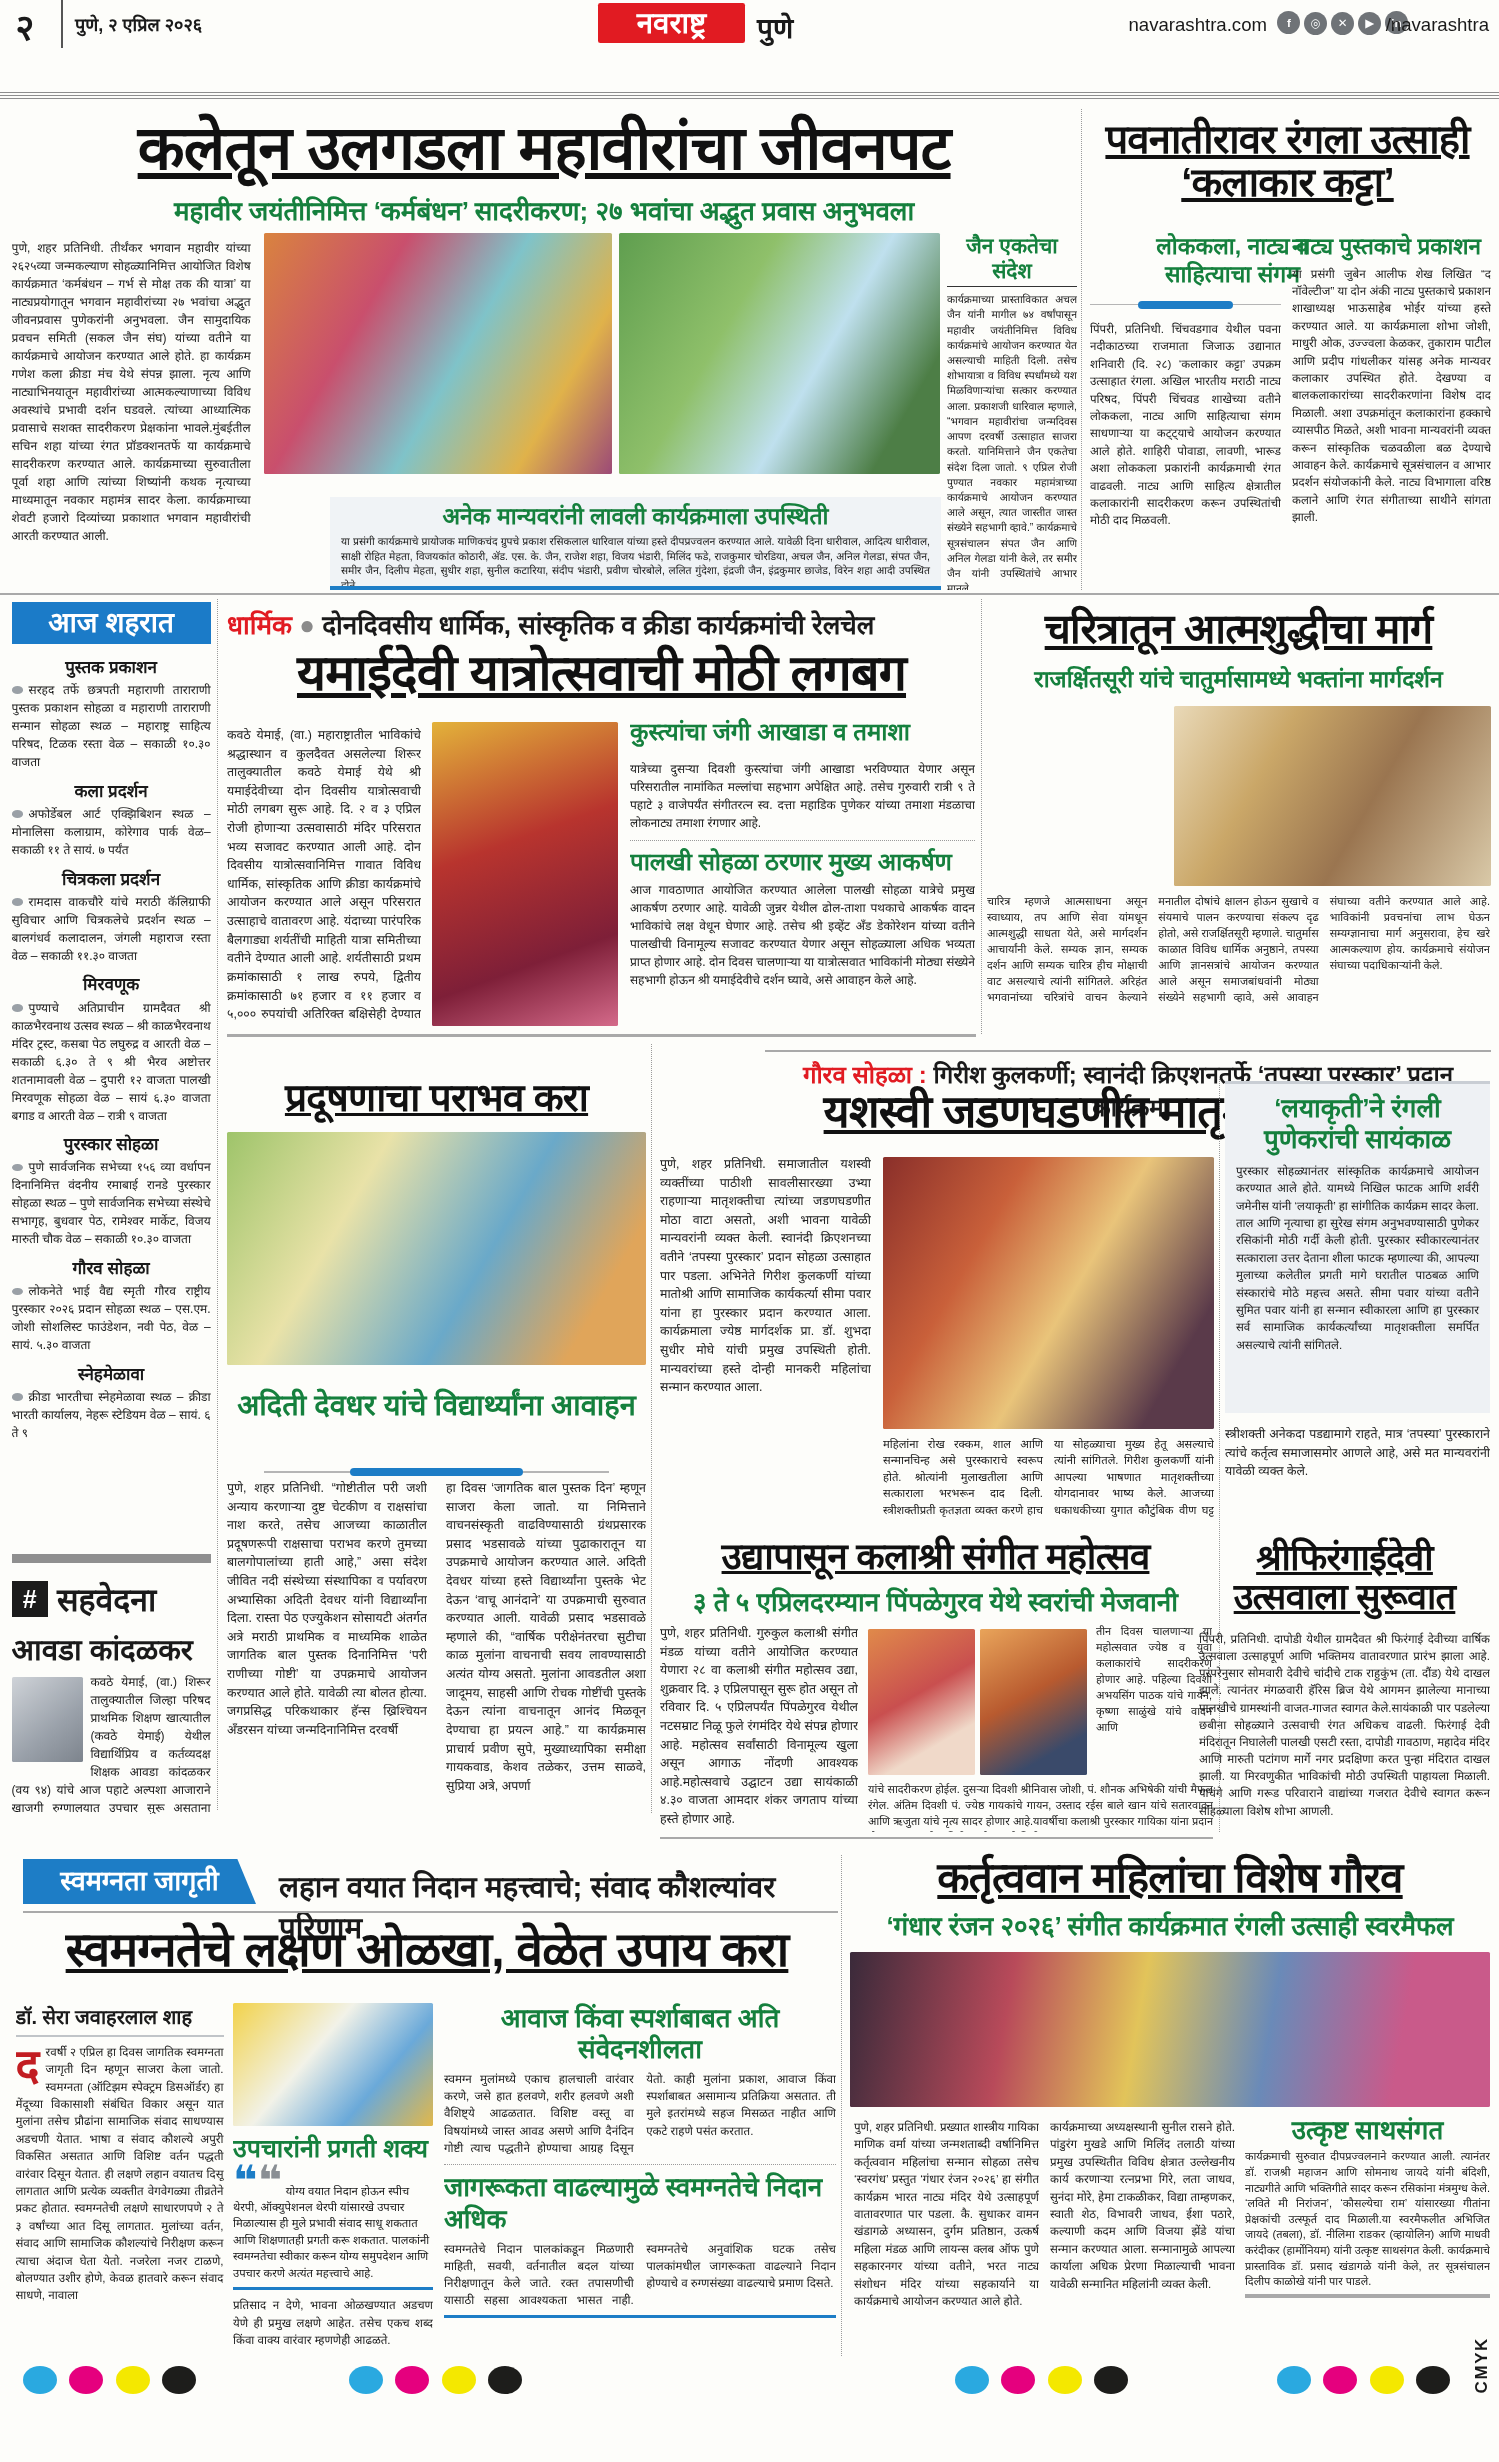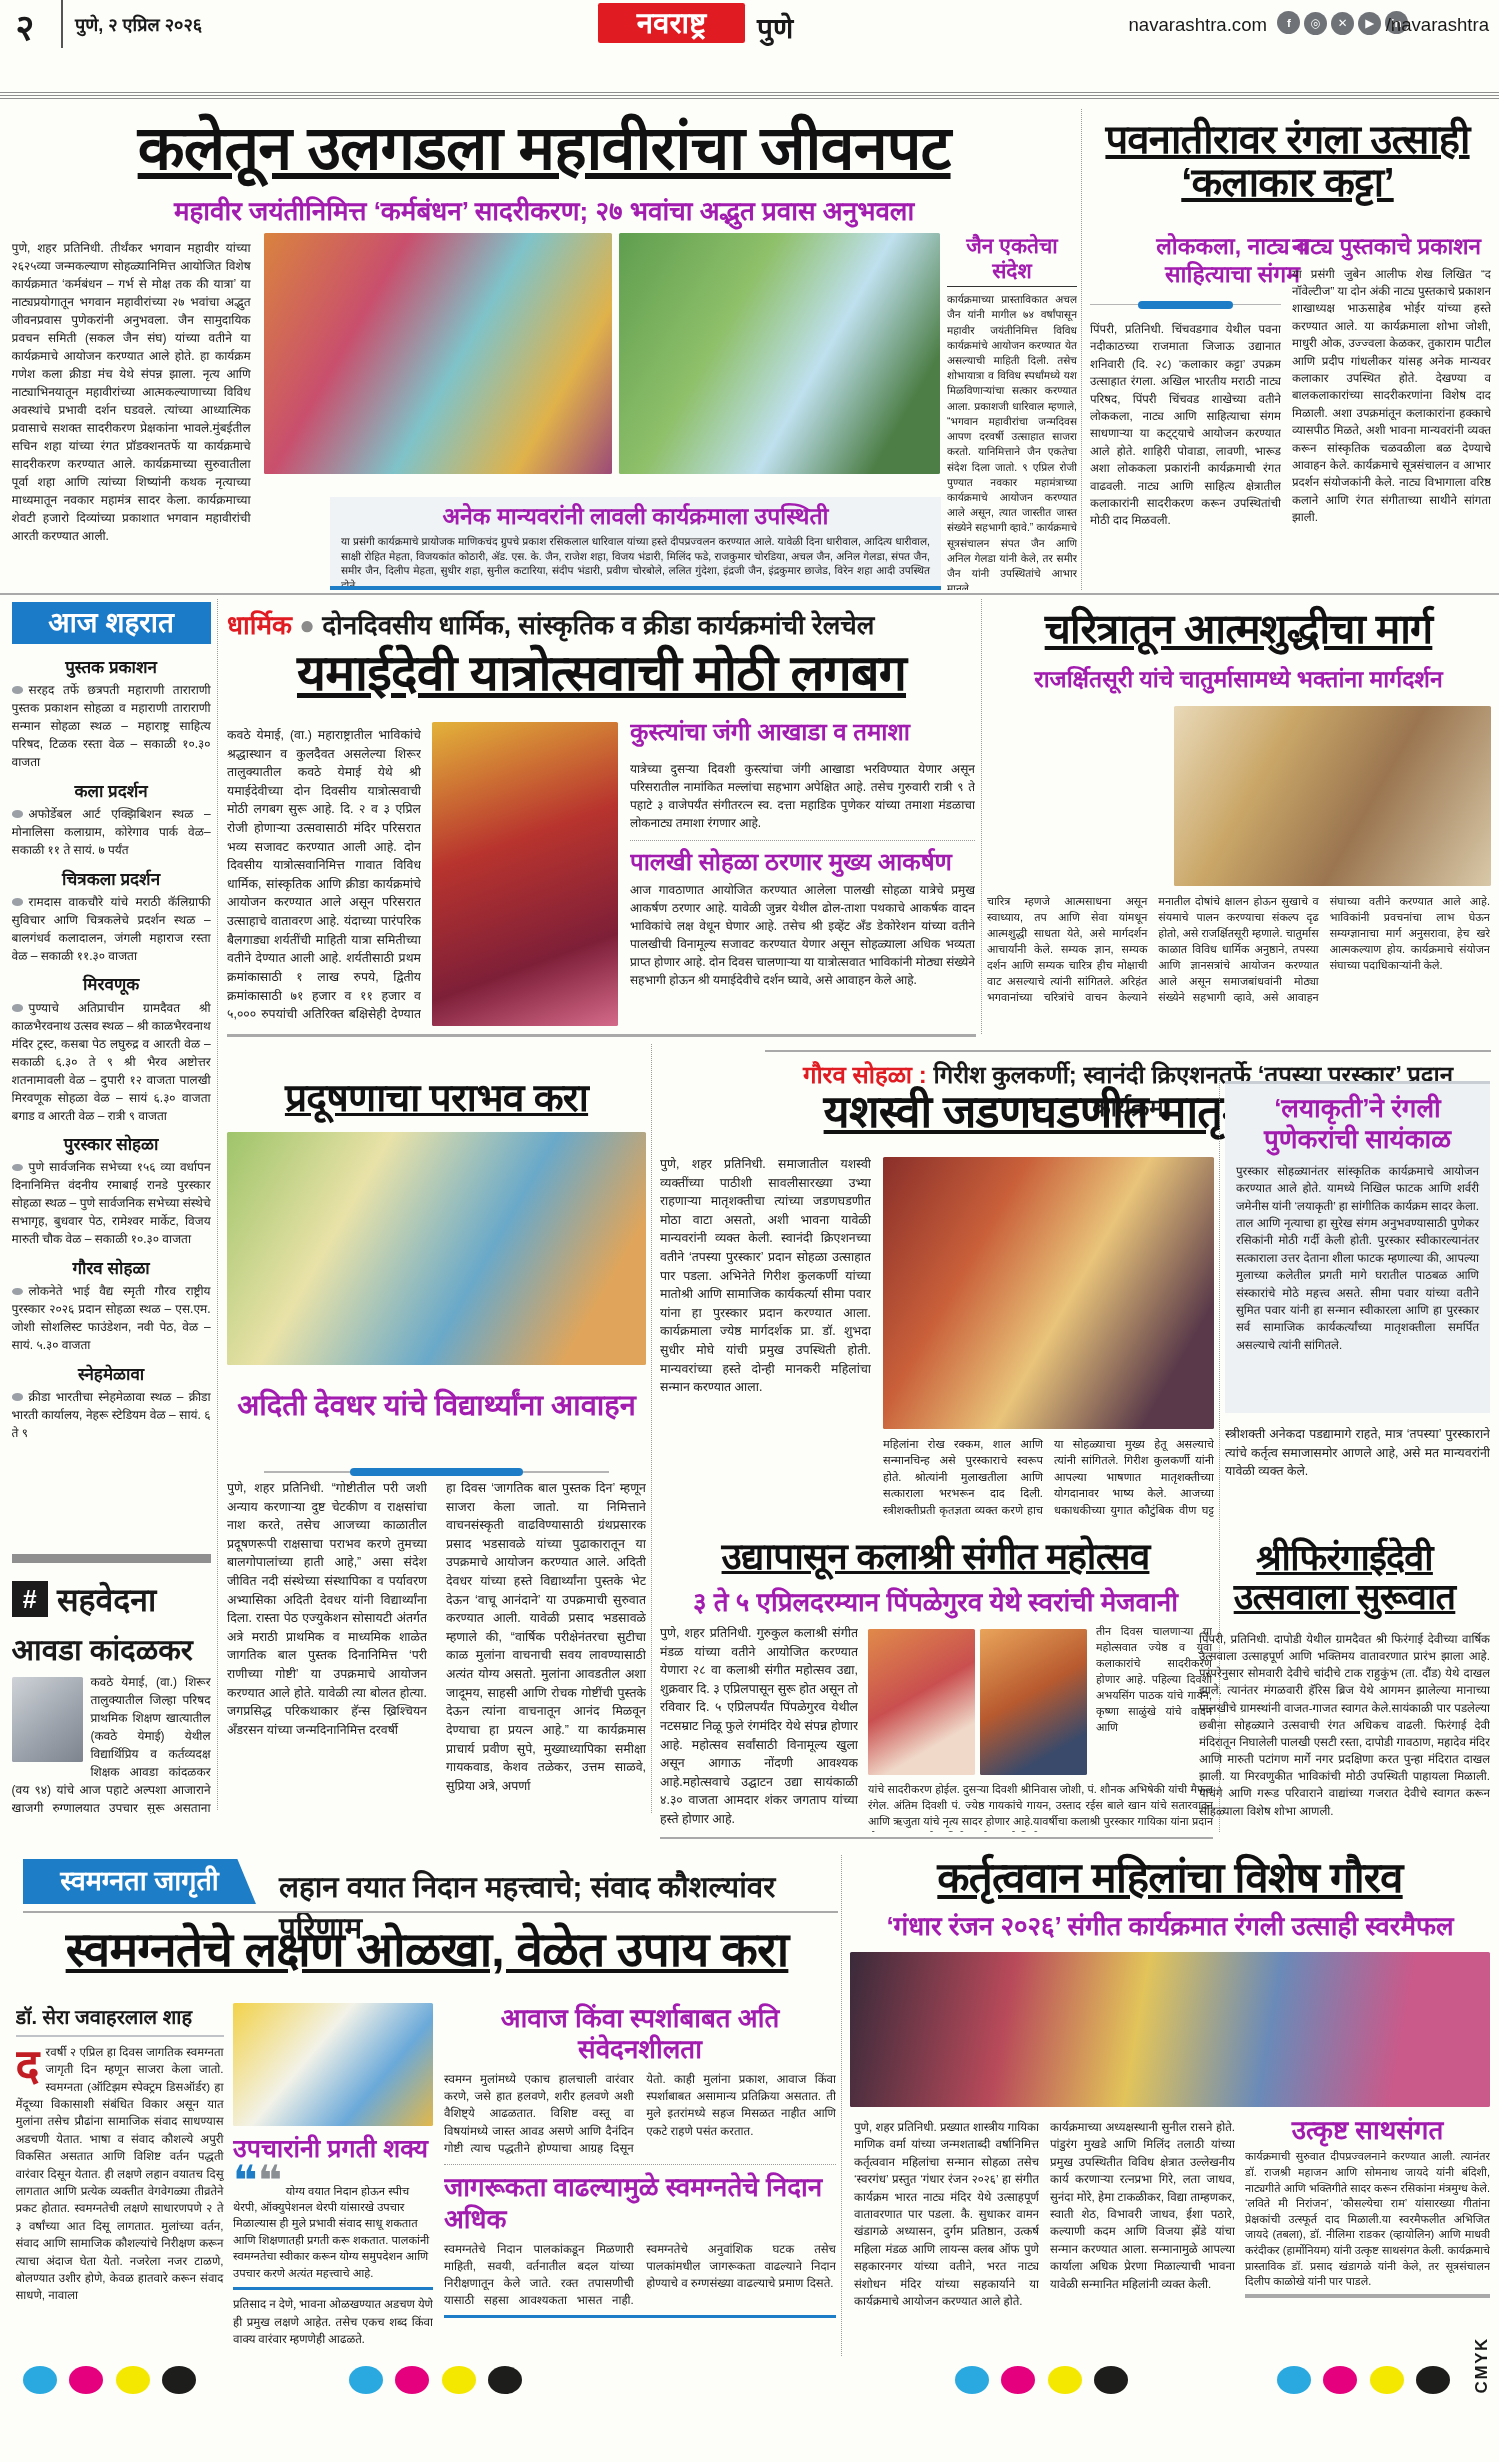--- a/index.html
+++ b/index.html
@@ -4,21 +4,21 @@
 <style>
   html,body{margin:0;padding:0;background:#e8e8e4;}
   #page{position:relative;width:1500px;height:2462px;background:#fdfdfa;margin:0 auto;
         font-family:"Liberation Sans","DejaVu Sans",sans-serif;color:#1a1a1a;overflow:hidden;}
   .abs{position:absolute;}
   .c{text-align:center;}
   .j{text-align:justify;text-justify:inter-word;}
   .b{font-weight:bold;}
   .clip{overflow:hidden;}
   .hl{font-weight:800;color:#111;line-height:1.08;letter-spacing:-0.8px;text-decoration:underline;}
-  .sub{font-weight:700;color:#a21caf;line-height:1.2;}
+  .sub{font-weight:700;color:#15803d;line-height:1.2;}
   .body-t{font-size:12.4px;line-height:1.5;color:#222;}
   .red{color:#e11b22;}
   .kick{font-weight:800;}
   .vrule-dot{border-left:1.6px dotted #9b9b9b;width:0;}
   .hrule{background:#a9a9a9;}
   .hrule-thick{background:#8f8f8f;}
   .triple-rule{height:7px;background:repeating-linear-gradient(180deg,#8e8e8e 0 1.2px,transparent 1.2px 2.9px);}
   .pill-divider{position:relative;height:9.3px;}
   .pill-divider:before{content:"";position:absolute;left:0;right:0;top:3.9px;height:1.6px;background:#b5b5b5;}
   .pill-divider:after{content:"";position:absolute;left:25%;right:25%;top:0.8px;height:7.8px;border-radius:4.7px;background:#1d7dc6;}
@@ -222,21 +222,21 @@
   </div>
 
   <div class="abs ph child" style="left:233px;top:2003px;width:200px;height:123px;"></div>
   <div class="abs clip" style="left:233px;top:2133px;width:200px;height:224px;">
     <div class="sub" style="font-size:25px;">उपचारांनी प्रगती शक्य</div>
     <div style="margin-top:4.7px;">
       <span class="quote-mark qb">❝</span><span class="quote-mark qg">❝</span>
       <span class="j" style="font-size:11.3px;line-height:1.45;">योग्य वयात निदान होऊन स्पीच थेरपी, ऑक्युपेशनल थेरपी यांसारखे उपचार मिळाल्यास ही मुले प्रभावी संवाद साधू शकतात आणि शिक्षणातही प्रगती करू शकतात. पालकांनी स्वमग्नतेचा स्वीकार करून योग्य समुपदेशन आणि उपचार करणे अत्यंत महत्त्वाचे आहे.</span>
     </div>
     <div style="height:3.1px;background:#1d7dc6;margin:6.2px 0;"></div>
-    <div class="j" style="font-size:11.6px;line-height:1.5;font-family:Liberation Serif, serif;">प्रतिसाद न देणे, भावना ओळखण्यात अडचण येणे ही प्रमुख लक्षणे आहेत. तसेच एकच शब्द किंवा वाक्य वारंवार म्हणणेही आढळते.</div>
+    <div class="j" style="font-size:11.6px;line-height:1.5;">प्रतिसाद न देणे, भावना ओळखण्यात अडचण येणे ही प्रमुख लक्षणे आहेत. तसेच एकच शब्द किंवा वाक्य वारंवार म्हणणेही आढळते.</div>
   </div>
 
   <div class="abs clip" style="left:444px;top:2003px;width:392px;height:354px;">
     <div class="sub c" style="font-size:26px;">आवाज किंवा स्पर्शाबाबत अति संवेदनशीलता</div>
     <div class="j" style="font-size:11.6px;line-height:1.48;margin-top:4.7px;column-count:2;column-gap:12.4px;">स्वमग्न मुलांमध्ये एकाच हालचाली वारंवार करणे, जसे हात हलवणे, शरीर हलवणे अशी वैशिष्ट्ये आढळतात. विशिष्ट वस्तू वा विषयांमध्ये जास्त आवड असणे आणि दैनंदिन गोष्टी त्याच पद्धतीने होण्याचा आग्रह दिसून येतो. काही मुलांना प्रकाश, आवाज किंवा स्पर्शाबाबत असामान्य प्रतिक्रिया असतात. ती मुले इतरांमध्ये सहज मिसळत नाहीत आणि एकटे राहणे पसंत करतात.</div>
     <div class="dotted-h" style="margin:7.8px 0;"></div>
     <div class="sub" style="font-size:26px;">जागरूकता वाढल्यामुळे स्वमग्नतेचे निदान अधिक</div>
     <div class="j" style="font-size:11.6px;line-height:1.48;margin-top:5px;column-count:2;column-gap:12.4px;">स्वमग्नतेचे निदान पालकांकडून मिळणारी माहिती, सवयी, वर्तनातील बदल यांच्या निरीक्षणातून केले जाते. रक्त तपासणीची यासाठी सहसा आवश्यकता भासत नाही. स्वमग्नतेचे अनुवांशिक घटक तसेच पालकांमधील जागरूकता वाढल्याने निदान होण्याचे व रुग्णसंख्या वाढल्याचे प्रमाण दिसते.</div>
     <div style="height:3.1px;background:#1d7dc6;margin-top:6.2px;"></div>
   </div>

